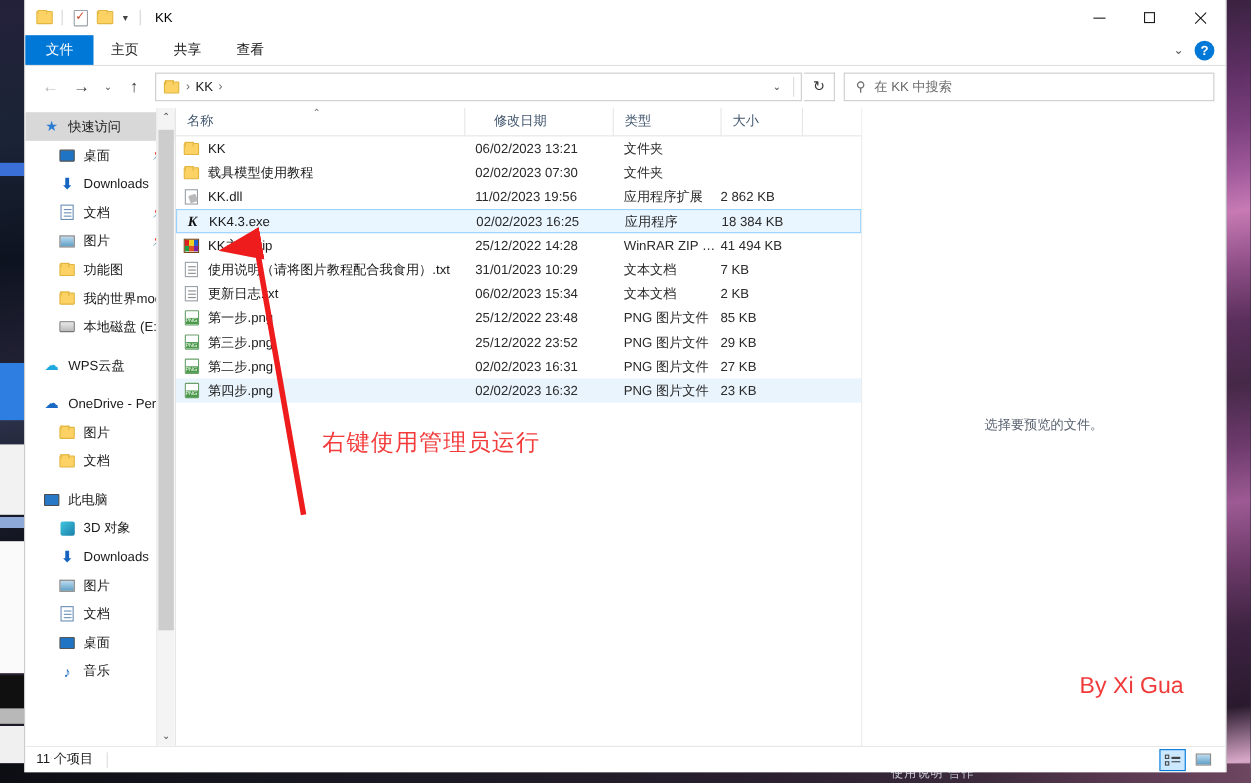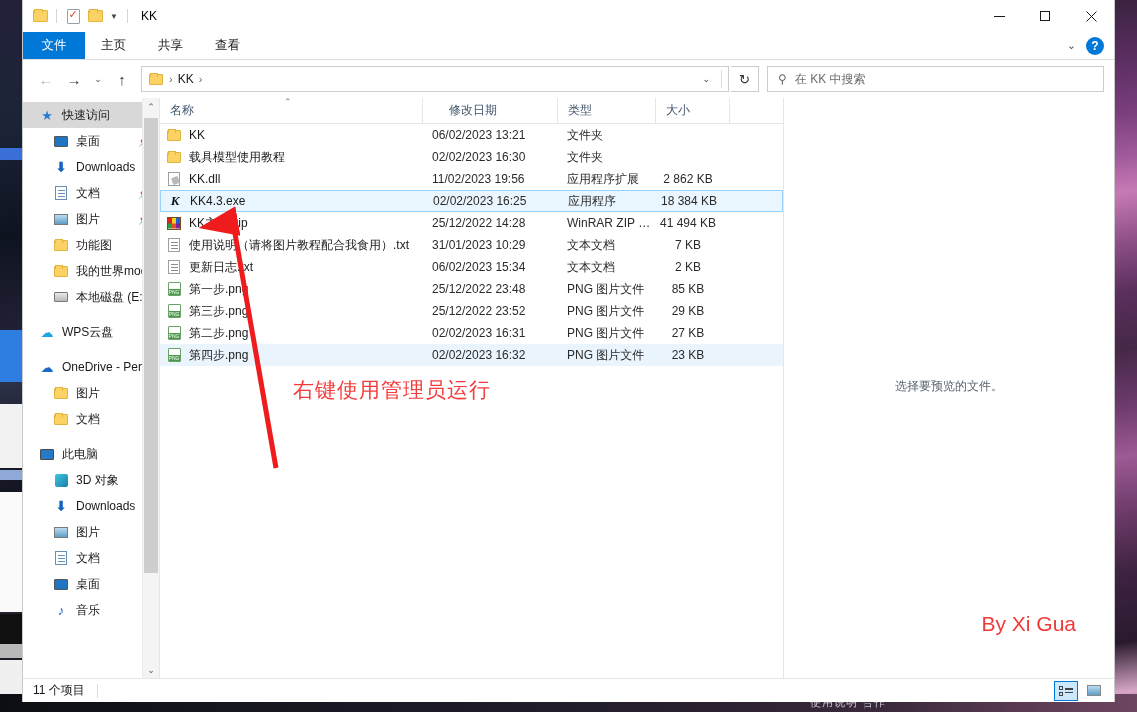--- a/index.html
+++ b/index.html
@@ -173,21 +173,21 @@
   .ch.blank { flex:1; }
 
   .rows { flex: 1; overflow: hidden; }
   .row { height: 22px; display:flex; align-items:center; font-size: 12px; color:#1a1a1a; }
   .row.focus { border:1px solid #99d1ff; background:#eaf6ff; height:22px; }
   .row.hover { background:#e9f4fd; }
   .cell { white-space: nowrap; overflow: hidden; text-overflow: ellipsis; }
   .c-name { width: 262px; display:flex; align-items:center; gap: 7px; padding-left: 6px; }
   .c-date { width: 135px; padding-left: 10px; color:#2b2b2b; }
   .c-type { width: 98px; padding-left: 10px; color:#2b2b2b; }
-  .c-size { width: 74px; padding-right: 8px; text-align: center; color:#2b2b2b; }
+  .c-size { width: 74px; padding-right: 8px; text-align: left; color:#2b2b2b; }
 
   .fi { width: 16px; height:16px; flex:none; display:flex; align-items:center; justify-content:center; }
   .fi-folder { width: 14px; height: 11px; background:#fcd265; border:1px solid #e0b43d; border-radius:1px; position:relative;}
   .fi-folder::before{content:"";position:absolute;left:0;top:-2px;width:6px;height:3px;
                      background:#fcd265;border:1px solid #e0b43d;border-bottom:none;}
   .fi-dll { width:12px;height:14px;background:#fff;border:1px solid #9aa0a6;position:relative;}
   .fi-dll::after{content:"";position:absolute;right:0px;bottom:1px;width:7px;height:7px;
                  background:#b9b9b9;border-radius:1px;transform:rotate(-20deg);}
   .fi-exe { font-family:"Liberation Serif", serif; font-weight: bold; font-size: 13px; color:#111;
             font-style: italic; }
@@ -219,21 +219,21 @@
   .vbtn { width: 24px; height:20px; display:flex; align-items:center; justify-content:center; }
   .vbtn.active { background:#cce8ff; border:1px solid #0078d7; }
   .vb-det { display:flex; gap:2px; align-items:center; }
   .vb-det .sq { width:4px;height:4px;border:1px solid #444; }
   .vb-det .lines { display:flex;flex-direction:column;gap:2px; }
   .vb-det .lines i { display:block;width:8px;height:1.5px;background:#444; }
   .vb-lg { width:14px;height:11px;background:linear-gradient(#bcdcf0,#5f9fc6);border:1px solid #888; }
 
   
   .anno { position:absolute; inset:0; pointer-events:none; }
-  .anno-text { position:absolute; left: 293px; top: 376px; color:#f43b3b;
+  .anno-text { position:absolute; left: 293px; top: 388px; color:#f43b3b;
                font-size: 21px; letter-spacing: 1px; }
 </style>
 </head>
 <body>
 
 <div id="desktop">
   <div class="wall-left">
     <div class="hl1"></div>
       <div class="hl2"></div>
       <div class="hl3"></div>
@@ -480,21 +480,21 @@
           <span class="cell c-size"></span>
         </div>
 
         <div class="row">
           <span class="cell c-name">
             <span class="fi">
                 <span class="fi-folder"></span>
               </span>
             <span>载具模型使用教程</span>
           </span>
-          <span class="cell c-date">02/02/2023 16:30</span>
+          <span class="cell c-date">02/02/2023 07:30</span>
           <span class="cell c-type">文件夹</span>
           <span class="cell c-size"></span>
         </div>
 
         <div class="row">
           <span class="cell c-name">
             <span class="fi">
                 <span class="fi-dll"></span>
               </span>
             <span>KK.dll</span>

